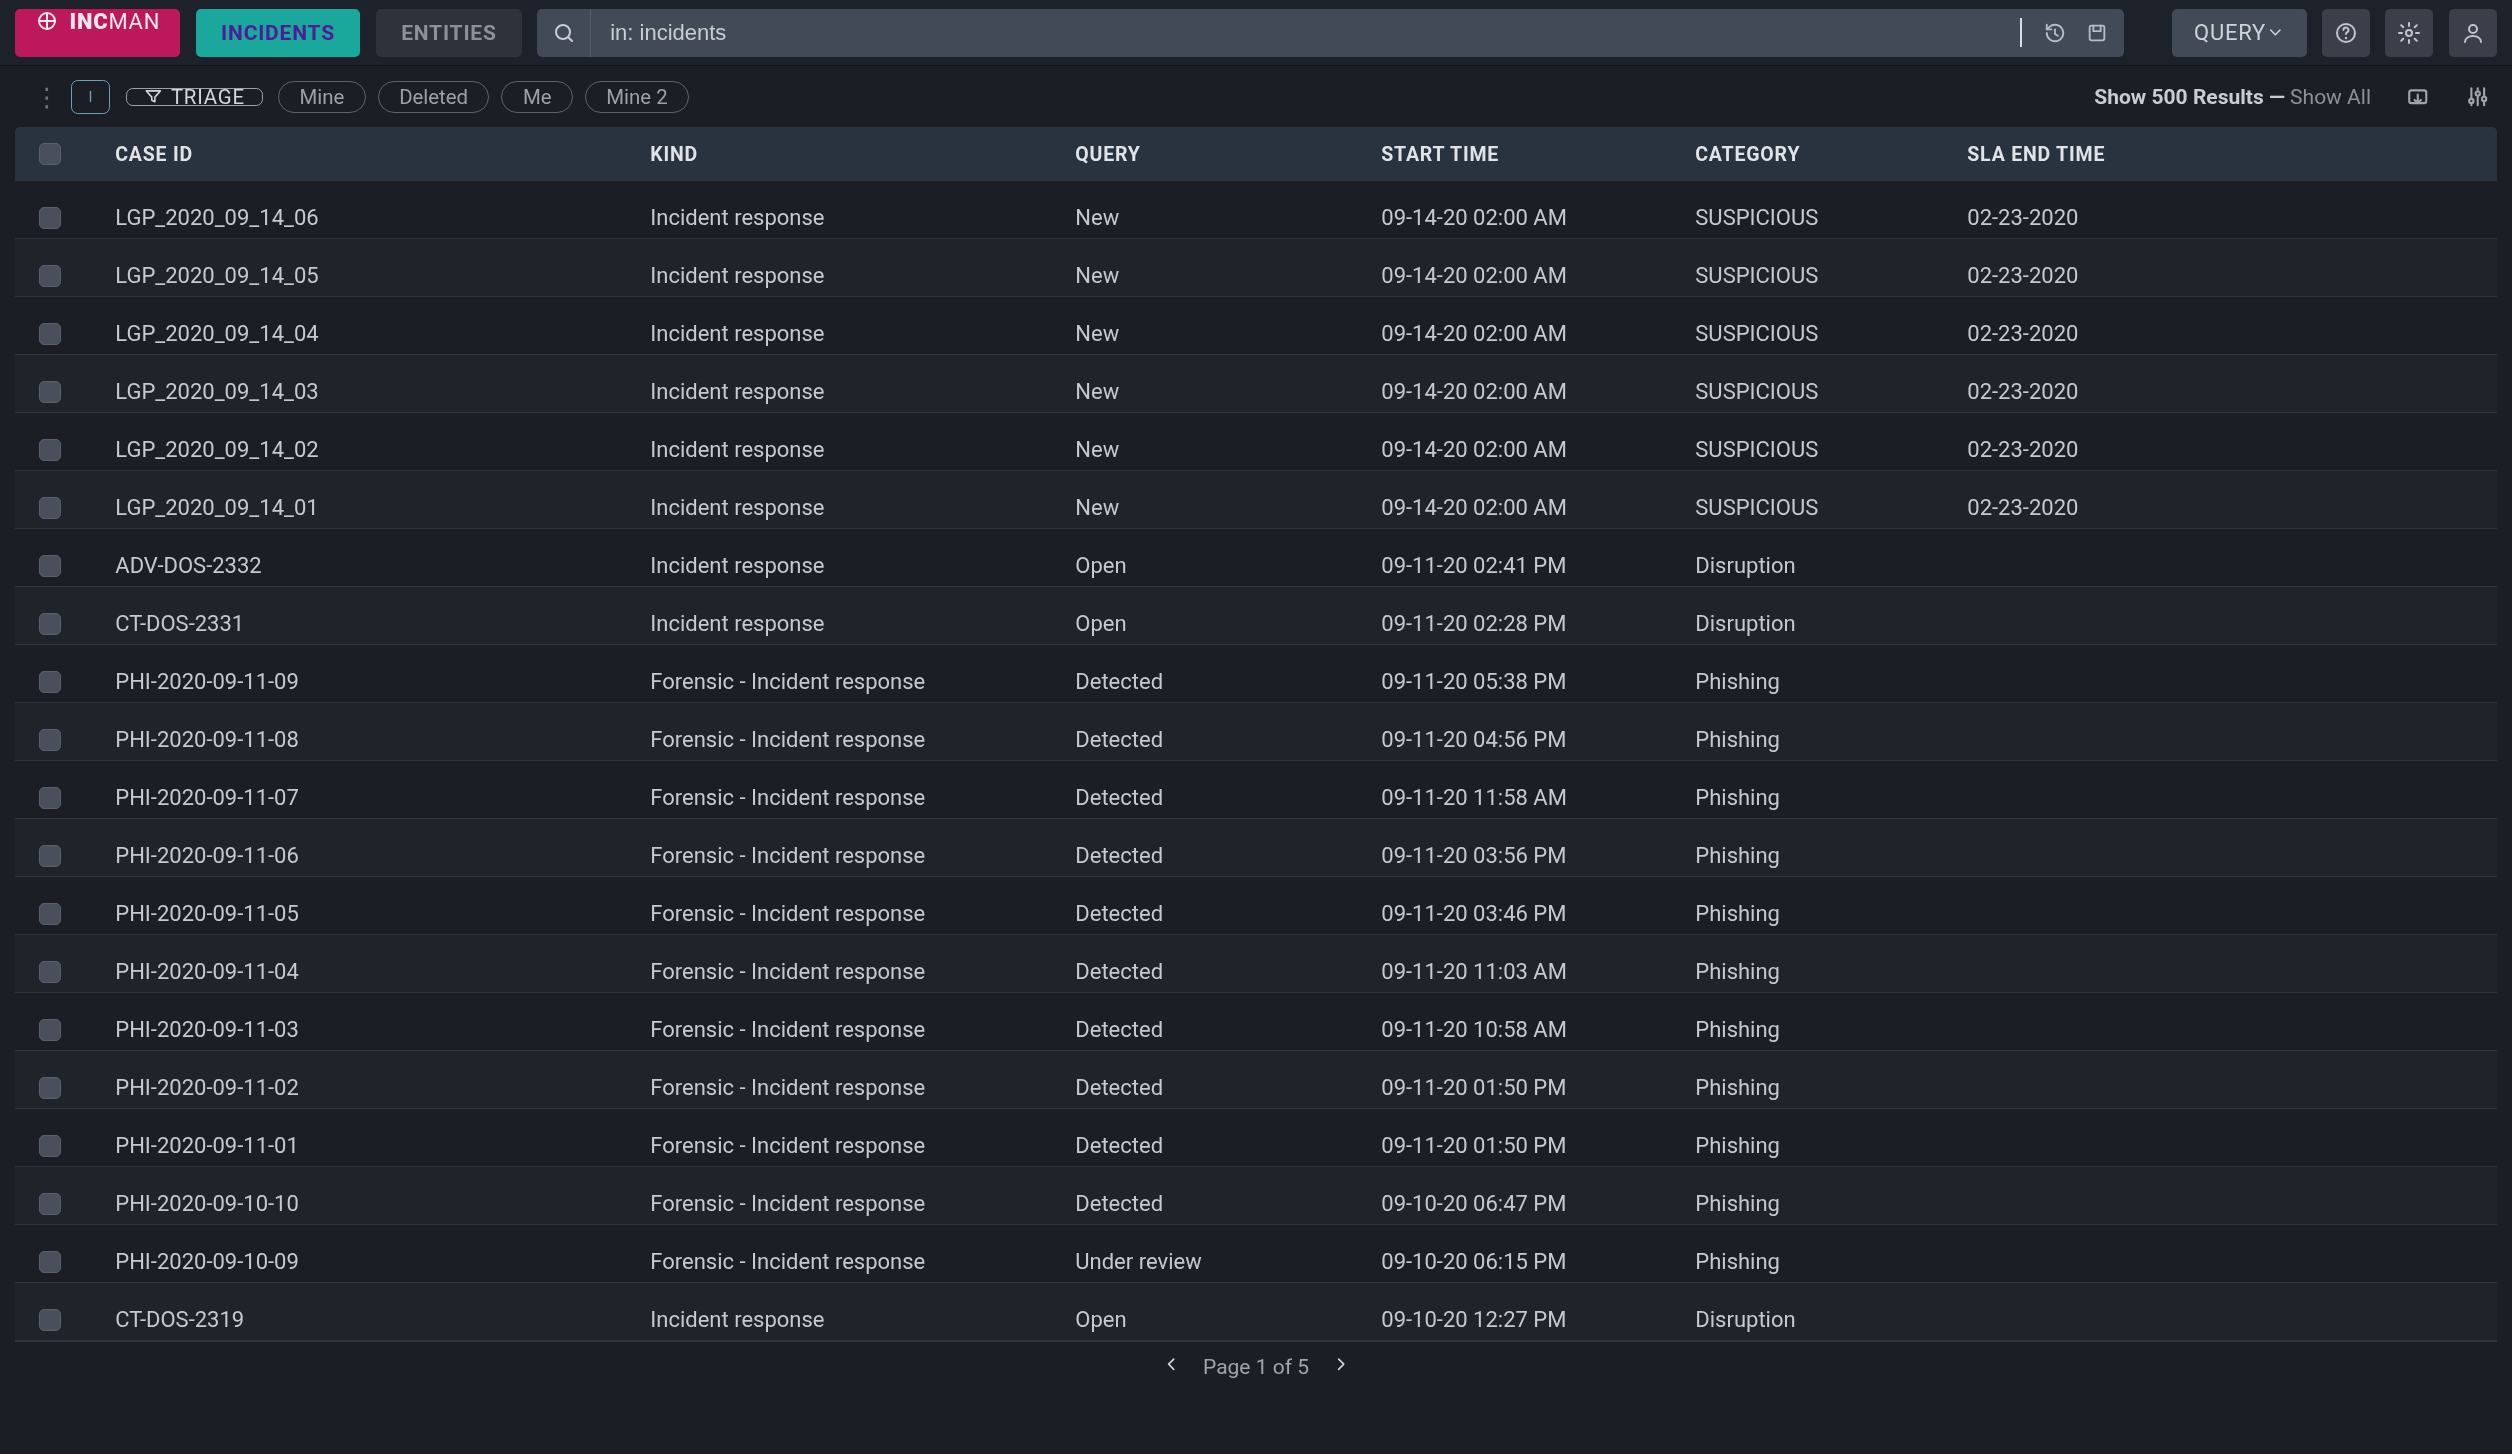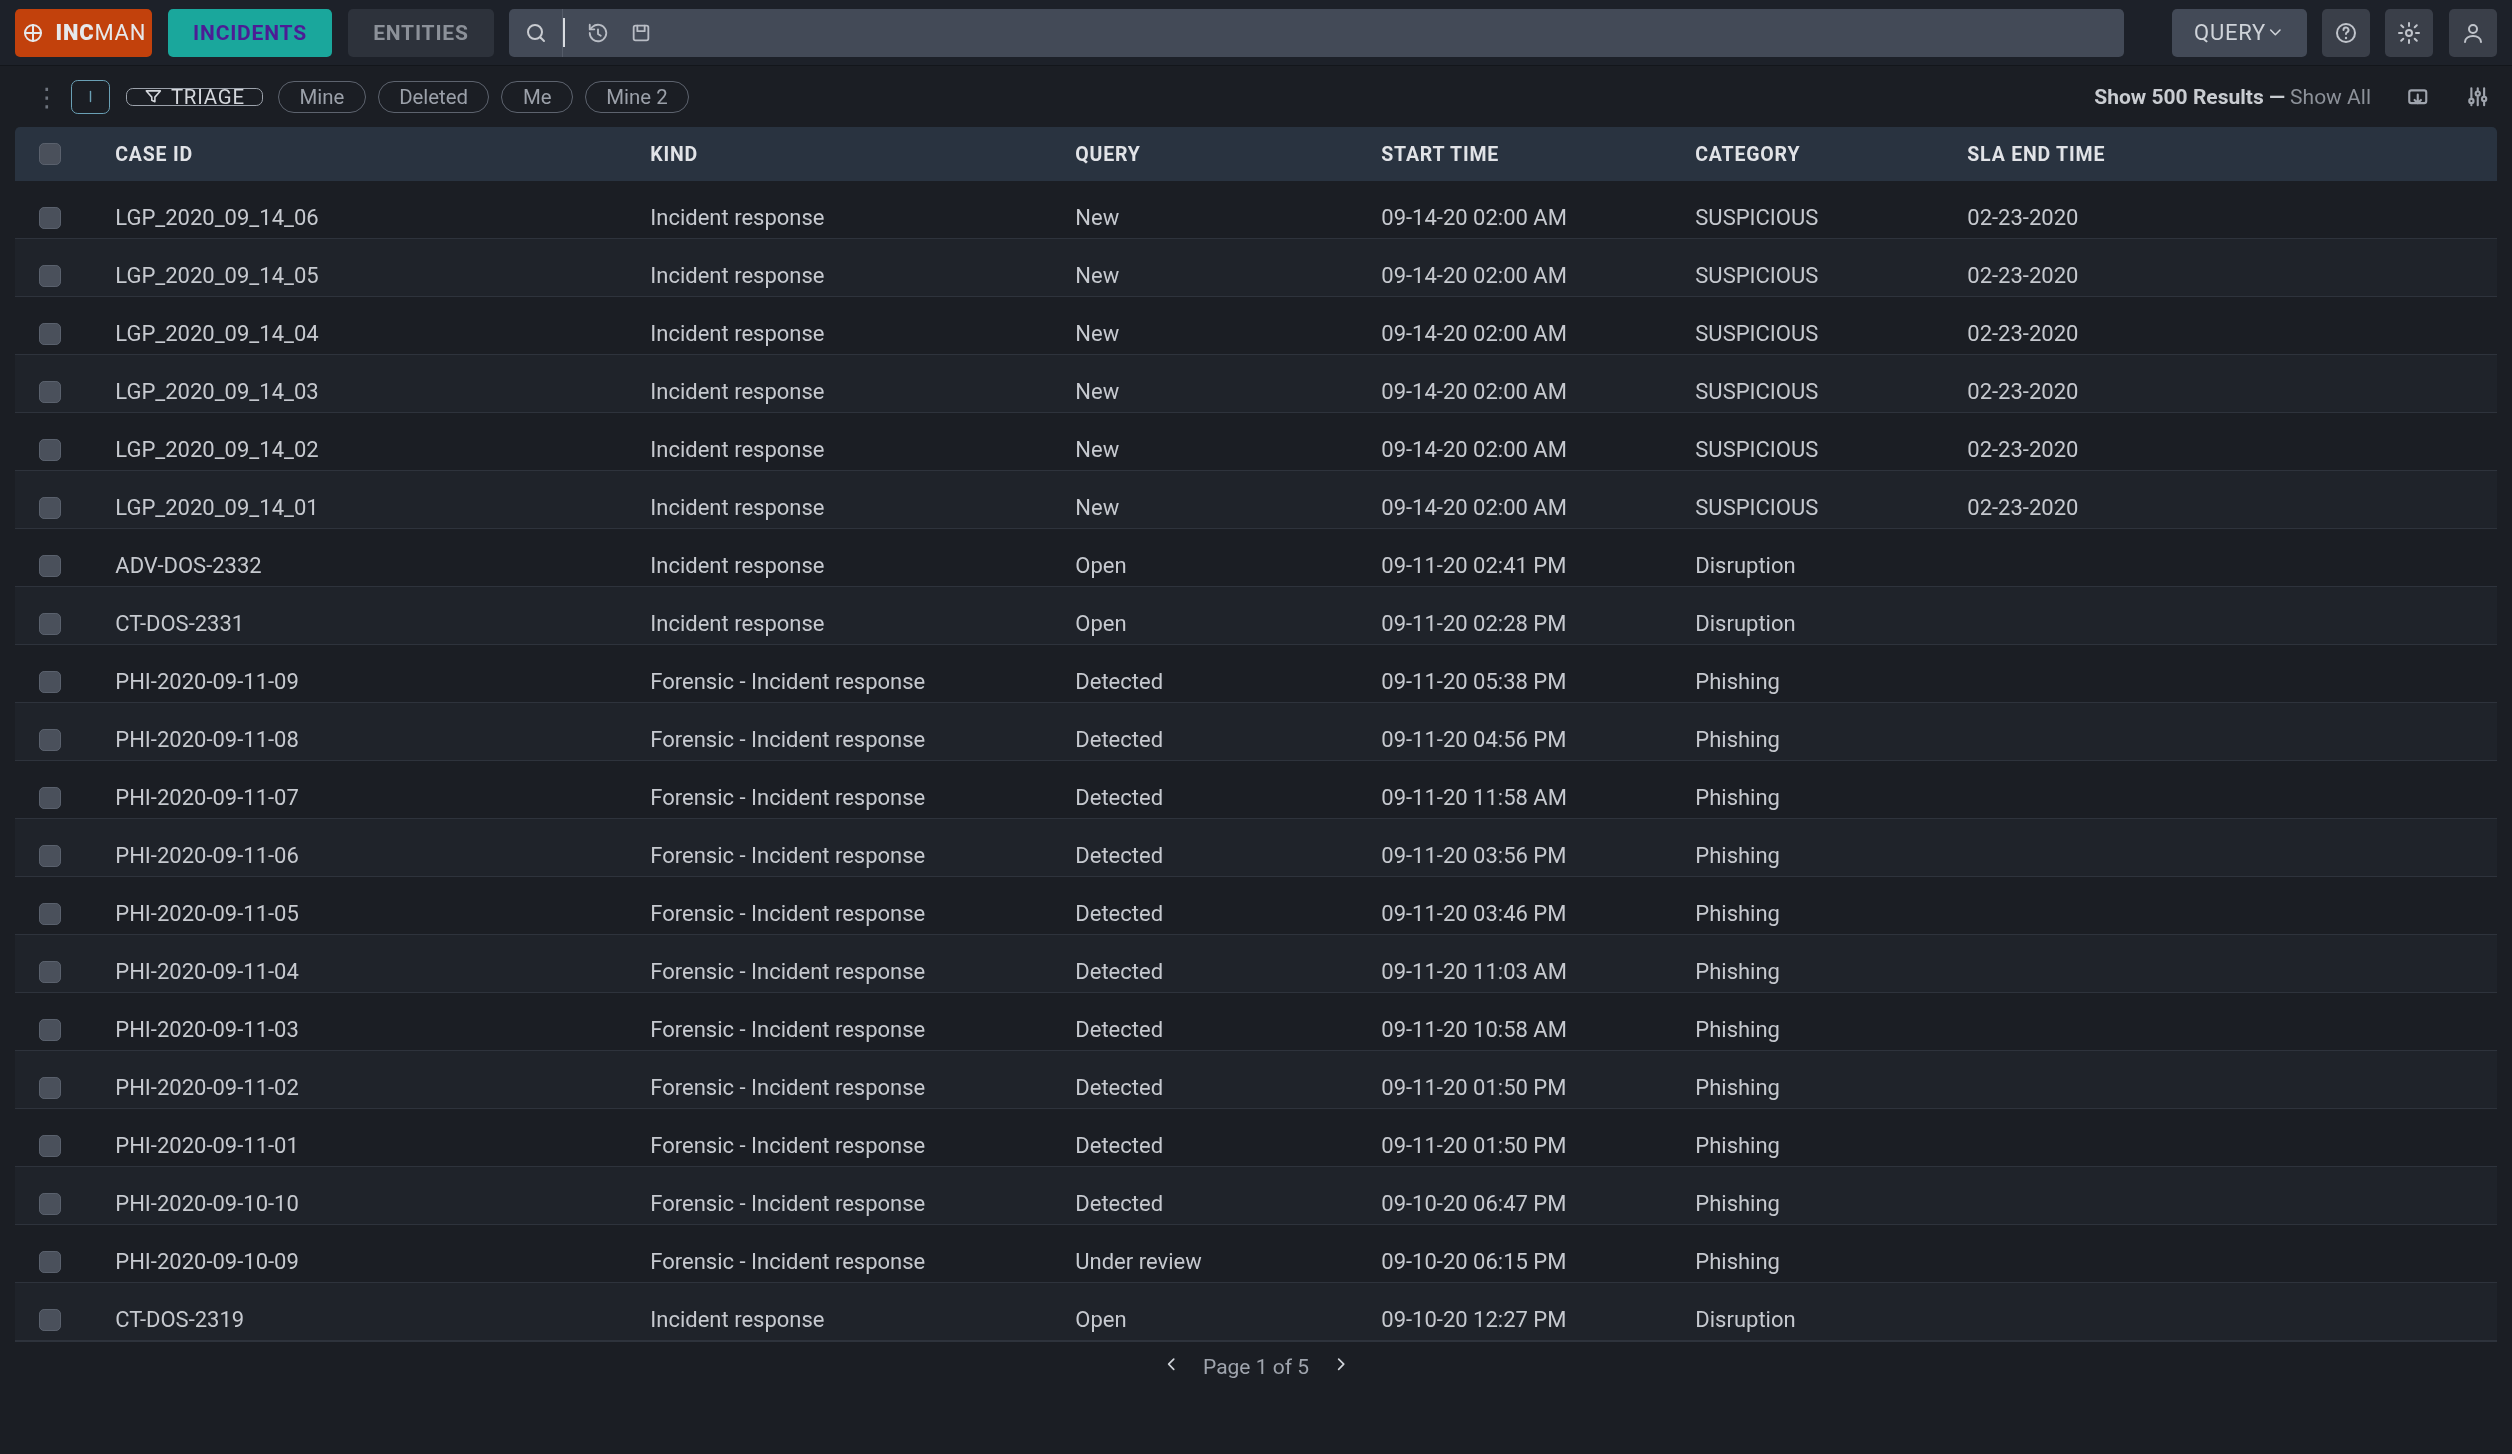--- a/index.html
+++ b/index.html
@@ -15,22 +15,22 @@
     --header-bar:#293340;
     --row-alt:#1f232a;
   }
   *{box-sizing:border-box;}
   html,body{margin:0;padding:0;background:var(--bg);color:var(--text);
     font-family:"Segoe UI",Roboto,Arial,sans-serif;font-size:23px;
     width:2512px;height:1455px;overflow:hidden;}
   
   .topbar{display:flex;align-items:center;height:66px;padding:0 15.3px;gap:15.3px;
     background:#1d2129;border-bottom:0.8px solid #13161b;}
-  .brand{display:flex;align-items:center;background:#c2410c;height:48px;
-    border-radius:5.1px;padding:0 6px;gap:10.2px;color:#e6e8eb;font-weight:600;
+  .brand{display:flex;background:#be185d;height:48px;
+    border-radius:5.1px;padding:0 20px;gap:10.2px;color:#e6e8eb;font-weight:600;
     letter-spacing:0.8px;font-size:22px;}
   .brand svg{width:24px;height:24px;}
   .nav-btn{height:48px;padding:0 25.5px;border-radius:5.1px;display:flex;
     align-items:center;font-weight:700;letter-spacing:0.8px;font-size:21px;}
   .nav-active{background:var(--teal);color:#4c1d95;}
   .nav-inactive{background:#2d323b;color:var(--text-dim);}
   .search-wrap{flex:1;height:48px;background:#434a57;border-radius:5.1px;
     display:flex;align-items:center;padding:0 6.8px 0 0;gap:0;}
   .search-icon-box{width:54px;height:100%;display:flex;align-items:center;
     justify-content:center;border-right:0.8px solid #555c69;}
@@ -103,20 +103,21 @@
   <div class="nav-btn nav-active">INCIDENTS</div>
   <div class="nav-btn nav-inactive">ENTITIES</div>
 
   <div class="search-wrap">
     <div class="search-icon-box ic">
       <svg viewBox="0 0 24 24" width="24" height="24">
           <circle class="stroke" cx="11" cy="11" r="7"></circle>
           <path class="stroke" d="m20 20-3.5-3.5"></path>
         </svg>
     </div>
+    <input class="search-text" value="in: incidents" style="">
     <div class="cursor-bar"></div>
     <div class="search-tools">
       <span class="ic">
         <svg viewBox="0 0 24 24" width="22" height="22">
             <path class="stroke" d="M3 12a9 9 0 1 0 3-6.7L3 8"></path>
             <path class="stroke" d="M3 3v5h5"></path>
             <path class="stroke" d="M12 8v5l3 2"></path>
           </svg>
       </span>
       <span class="ic">

